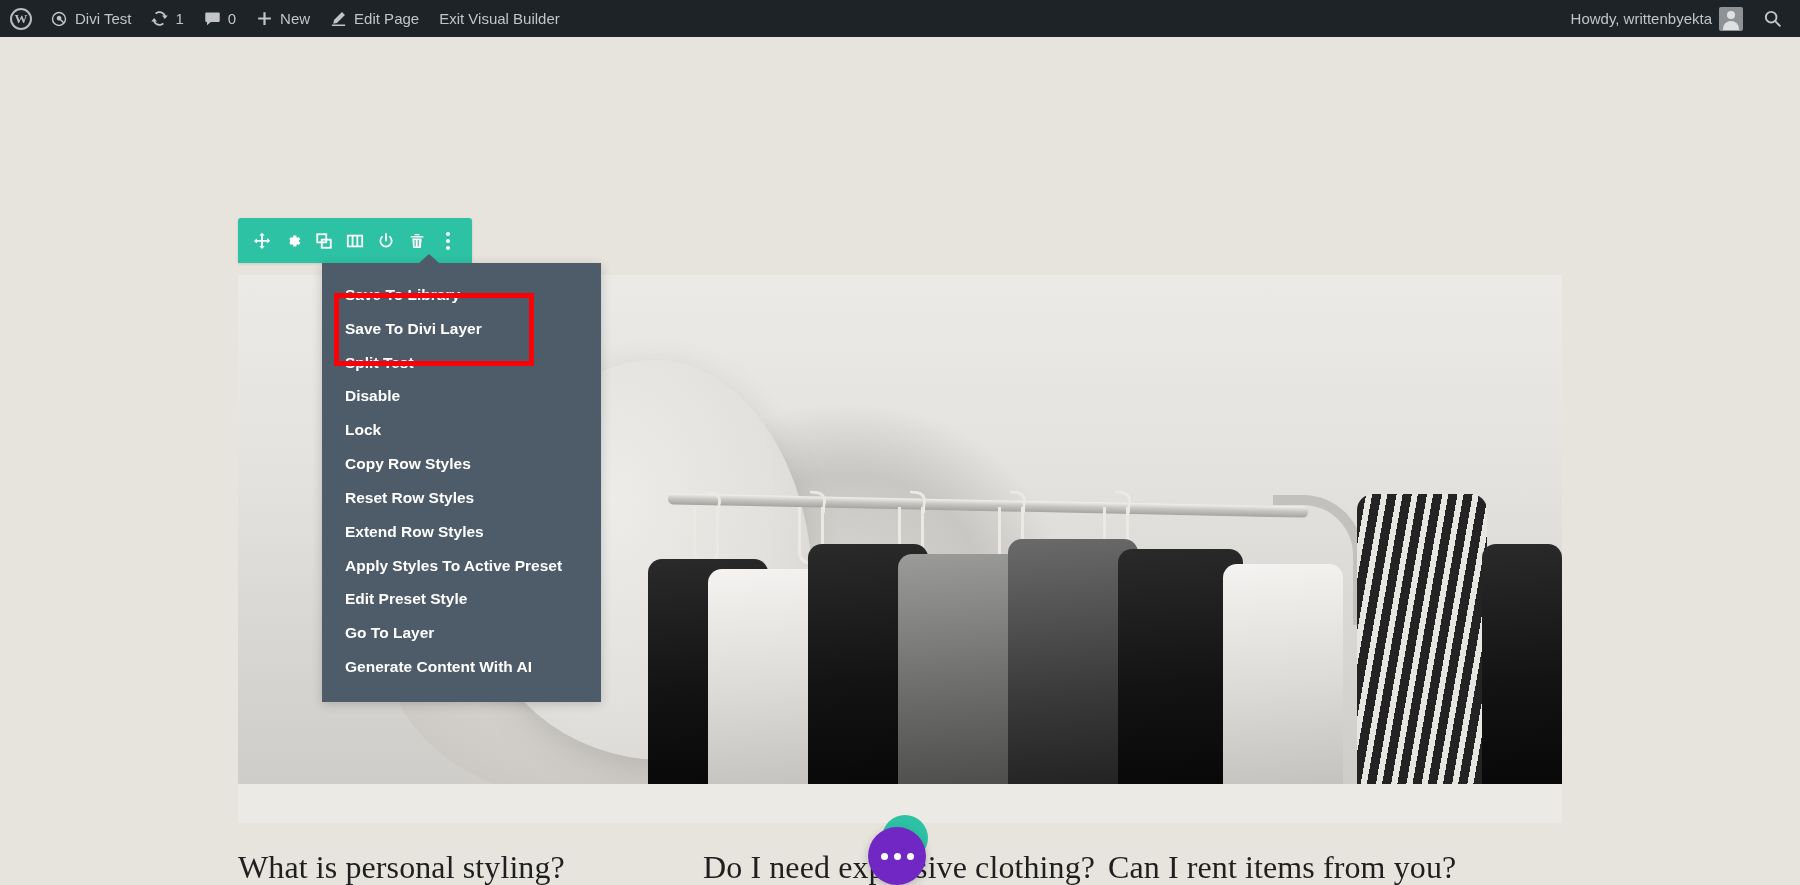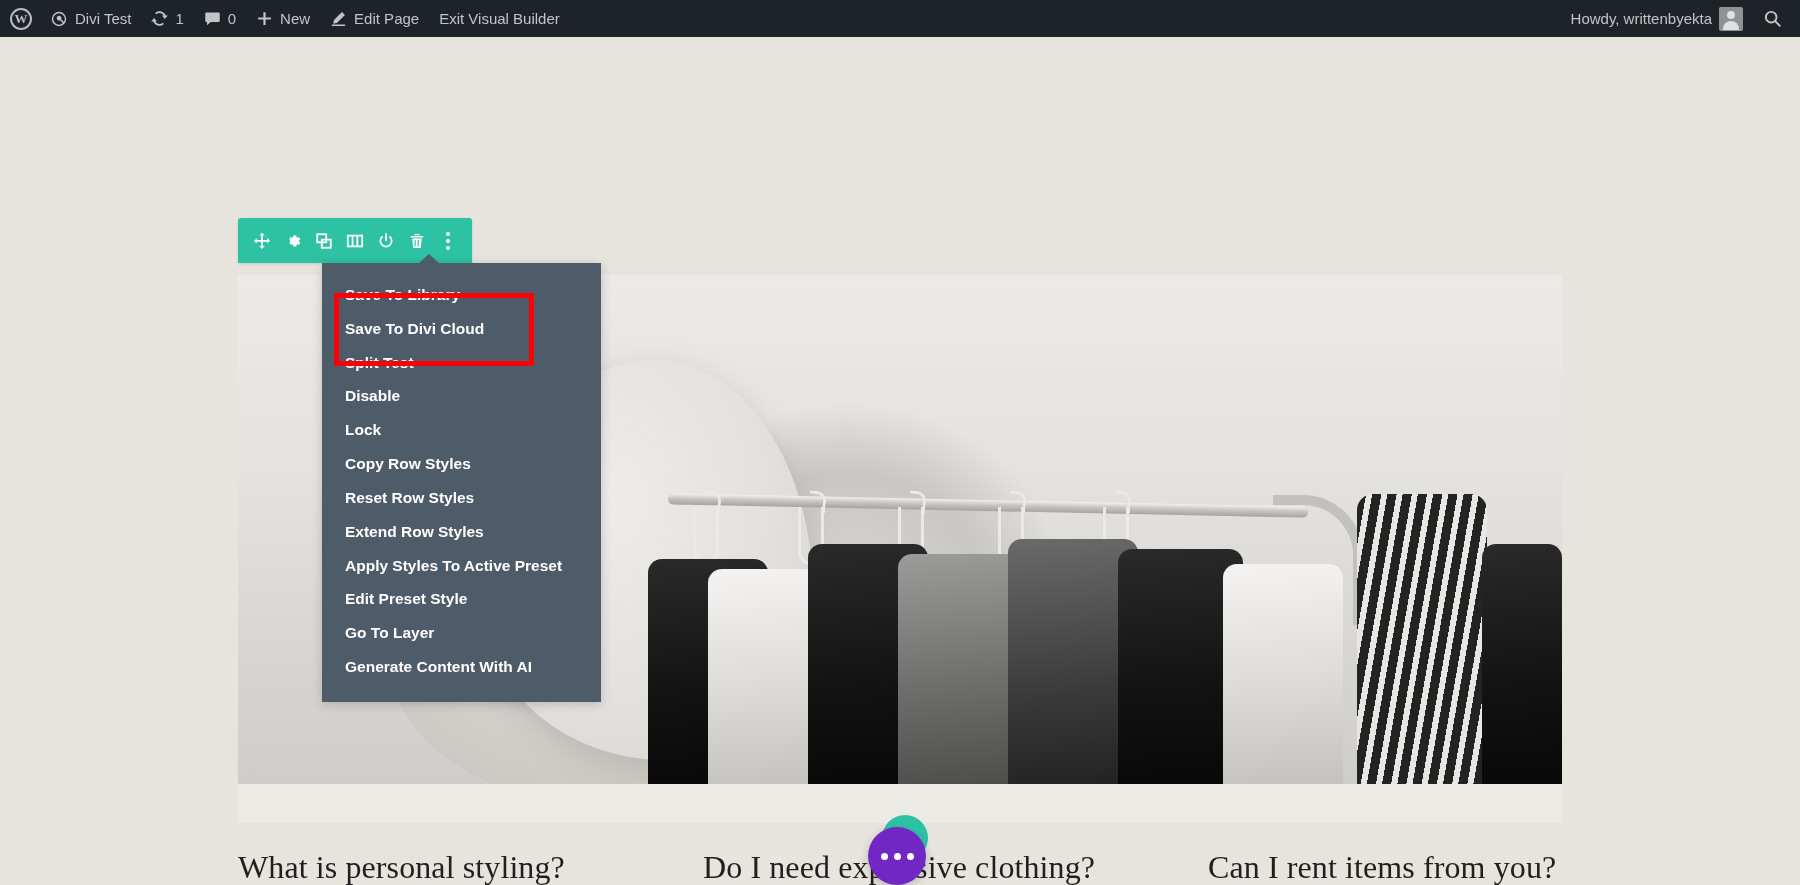--- a/index.html
+++ b/index.html
@@ -284,21 +284,21 @@
     position: absolute;
     top: 0;
     font-family: "Liberation Serif", serif;
     font-size: 32px;
     color: #1f1f1f;
     white-space: nowrap;
     letter-spacing: .1px;
   }
   #faq-0 { left: 238px; }
   #faq-1 { left: 703px; }
-  #faq-2 { left: 1208px; }
+  #faq-2 { left: 1108px; }
 
   
   #divi-fab {
     position: absolute;
     left: 868px;
     top: 782px;
     width: 60px; height: 60px;
     z-index: 150;
   }
   .fab-teal {
@@ -497,21 +497,21 @@
       <span class="dots-v">
         <i></i>
           <i></i>
           <i></i>
       </span>
     </div>
   </div>
 
   <div id="row-menu">
     <span class="menu-item">Save To Library</span>
-    <span class="menu-item">Save To Divi Cloud</span>
+    <span class="menu-item">Save To Divi Layer</span>
     <span class="menu-item">Split Test</span>
     <span class="menu-item">Disable</span>
     <span class="menu-item">Lock</span>
     <span class="menu-item">Copy Row Styles</span>
     <span class="menu-item">Reset Row Styles</span>
     <span class="menu-item">Extend Row Styles</span>
     <span class="menu-item">Apply Styles To Active Preset</span>
     <span class="menu-item">Edit Preset Style</span>
     <span class="menu-item">Go To Layer</span>
     <span class="menu-item">Generate Content With AI</span>

